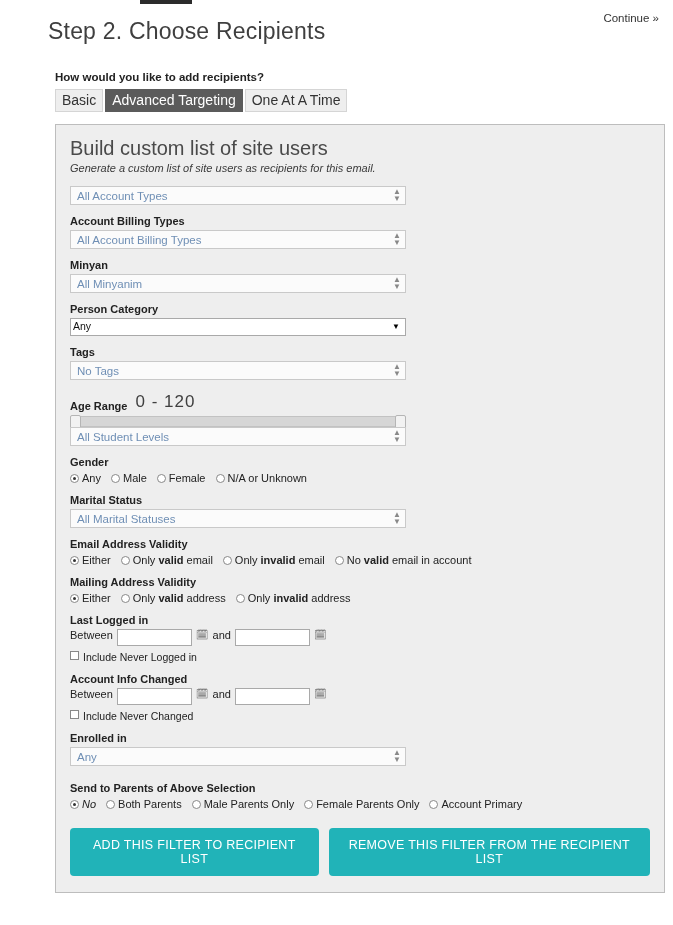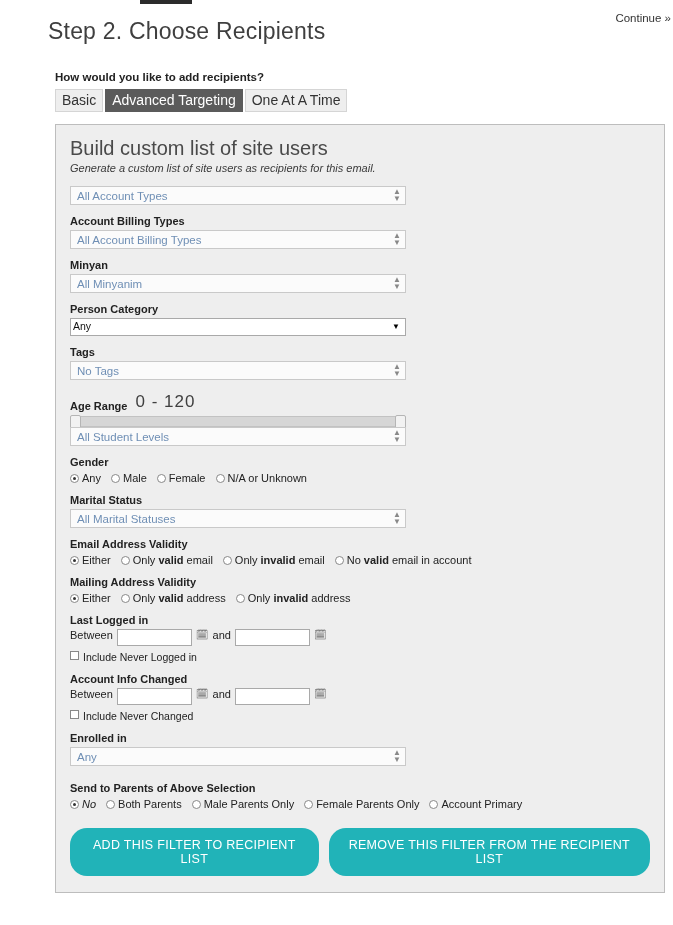--- a/index.html
+++ b/index.html
@@ -23,21 +23,21 @@
   .topbar .tabmark {
     position: absolute;
     left: 140px;
     top: 0;
     width: 52px;
     height: 4px;
     background: #2b2b2b;
   }
   .continue-link {
     position: absolute;
-    right: 2px;
+    right: 14px;
     top: 12px;
     font-size: 11.5px;
     color: #333;
     text-decoration: none;
     cursor: pointer;
   }
   .page-title {
     font-size: 23px;
     font-weight: normal;
     color: #3f3f3f;
@@ -241,21 +241,21 @@
     display: flex;
     gap: 10px;
     margin-top: 18px;
   }
   .btn {
     background: #21b3b8;
     color: #ffffff;
     font-size: 12.5px;
     letter-spacing: 0.3px;
     border: none;
-    border-radius: 17px;
+    border-radius: 4px;
     padding: 10px 18px;
     cursor: pointer;
     font-family: "Liberation Sans", sans-serif;
   }
   .btn.primary { width: 252px; }
   .btn.secondary { width: 326px; }
   .bold-inline { font-weight: bold; }
   .italic-inline { font-style: italic; }
 </style>
 </head>

